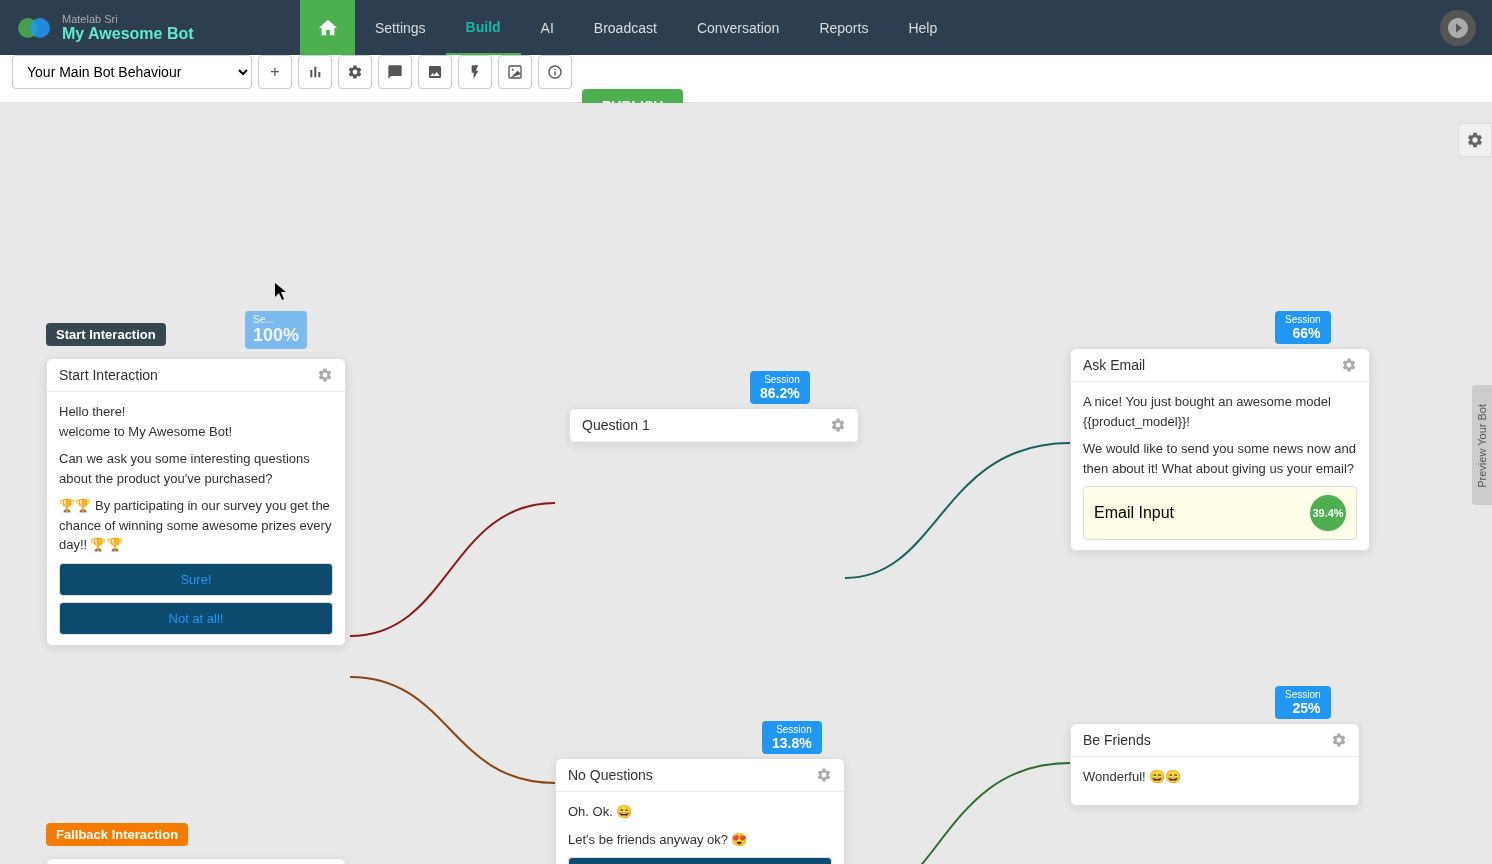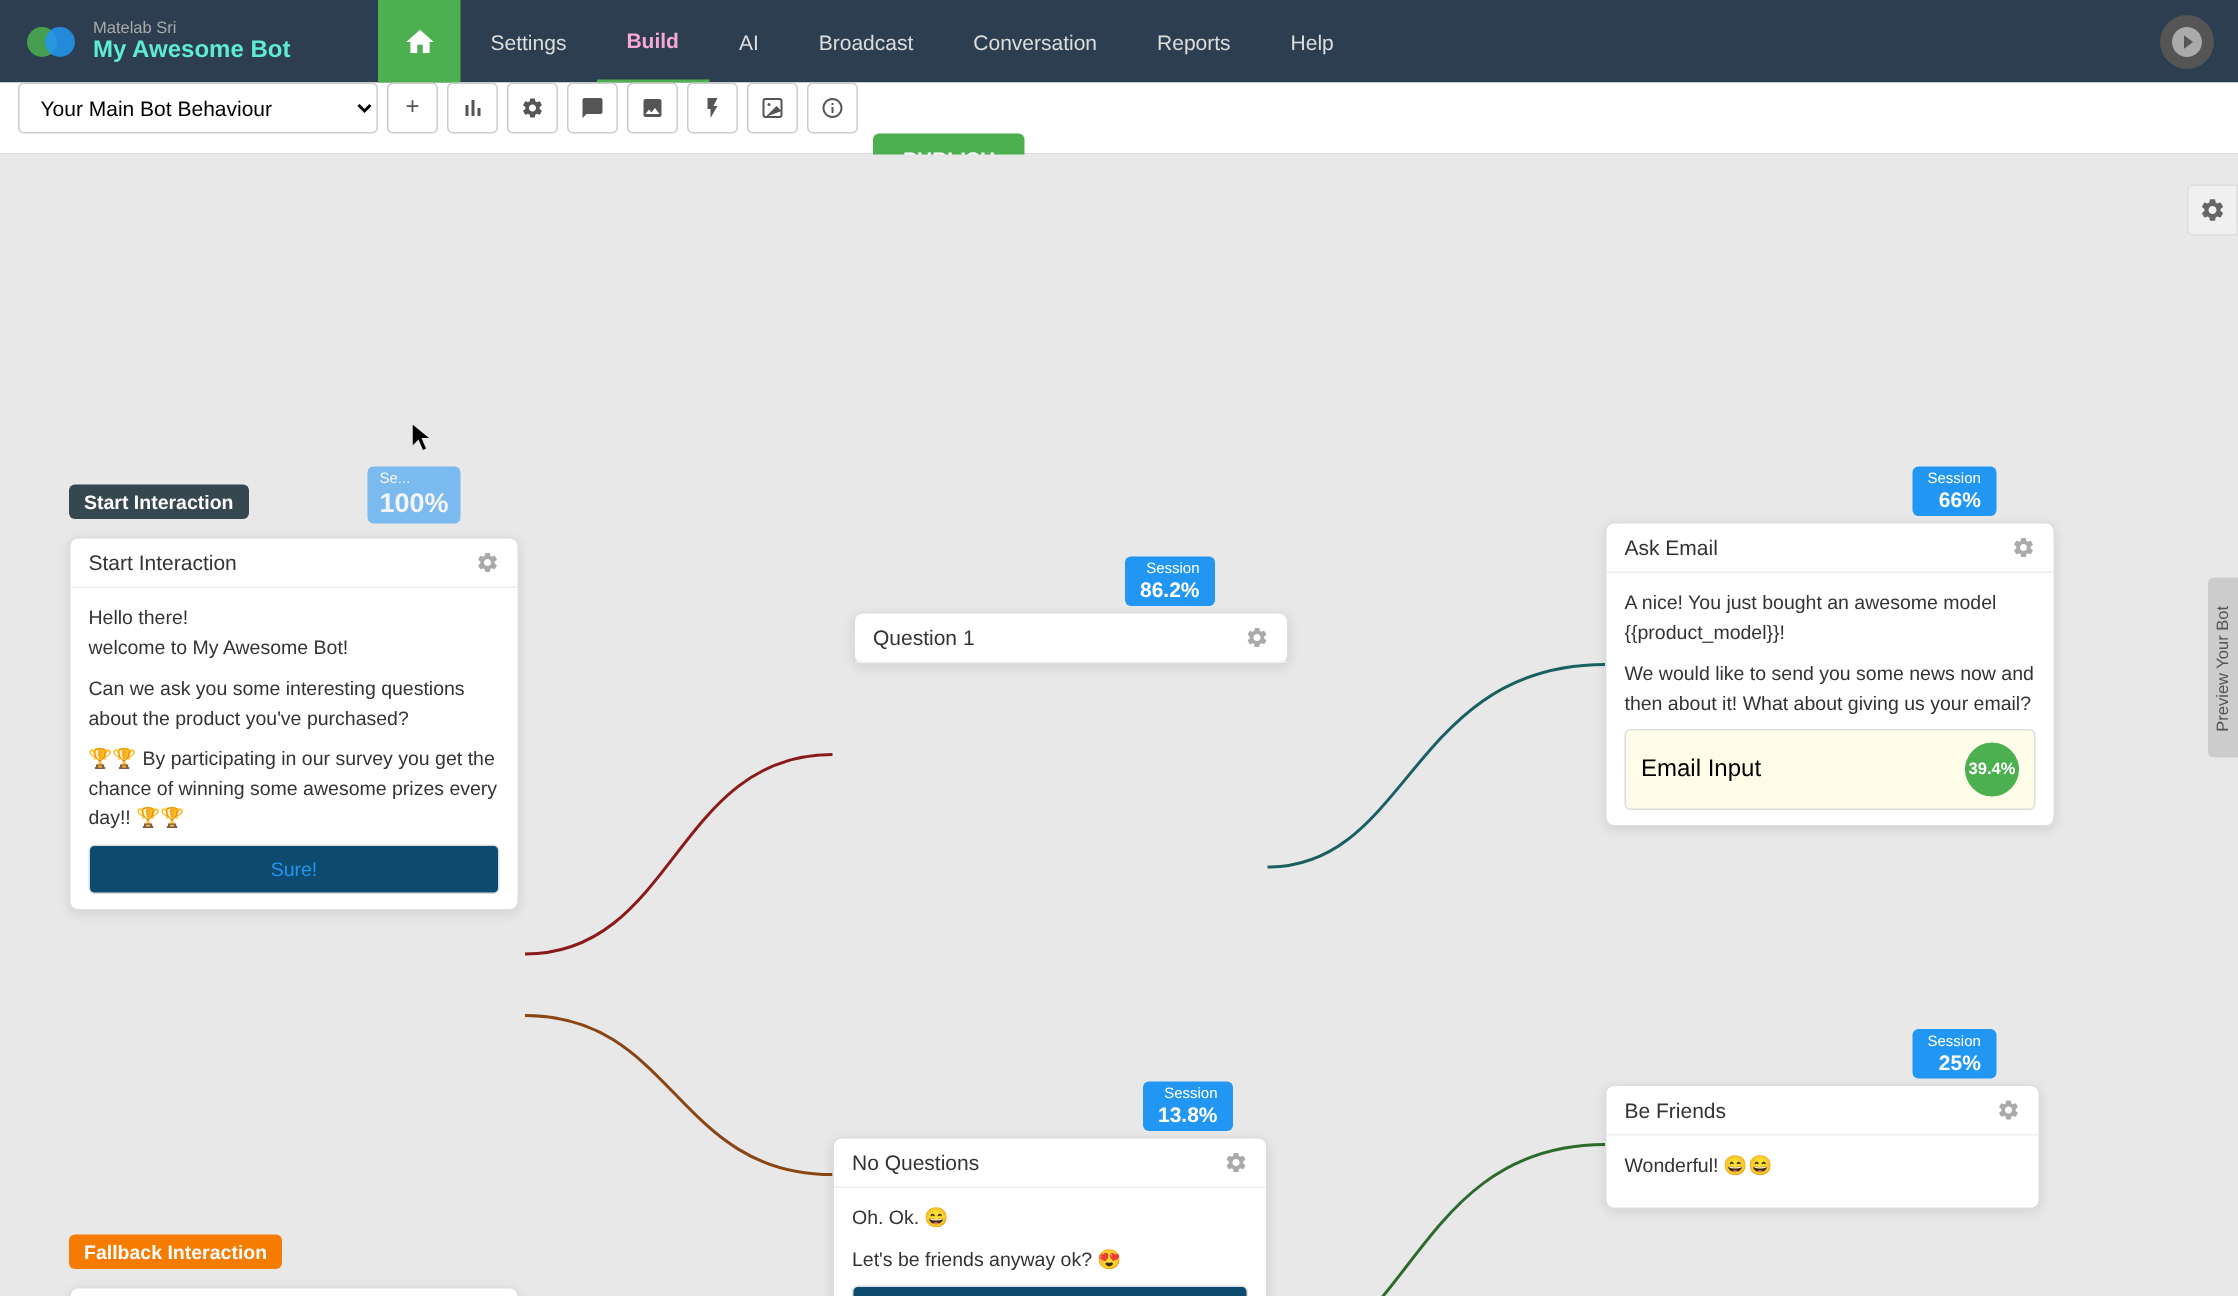--- a/index.html
+++ b/index.html
@@ -10,21 +10,21 @@
       display: flex;
       align-items: center;
       height: 55px;
       background: #2c3e50;
       color: white;
     }
     .logo-area {
       display: flex;
       align-items: center;
       padding: 0 16px;
-      width: 252px;
+      width: 300px;
       gap: 10px;
     }
     .logo-icon {
       width: 36px;
       height: 36px;
     }
     .logo-text-area { display: flex; flex-direction: column; }
     .logo-sub { font-size: 11px; color: #aaa; }
     .logo-title { font-size: 16px; font-weight: bold; color: #5eead4; }
     .nav-home {
@@ -38,21 +38,21 @@
     }
     .nav-item {
       padding: 0 20px;
       height: 55px;
       display: flex;
       align-items: center;
       cursor: pointer;
       color: #ddd;
       font-size: 14px;
     }
-    .nav-item.active { color: #f9a8d4; font-weight: bold; border-bottom: 2px solid #4caf50; }
+    .nav-item.active { color: #14b8a6; font-weight: bold; border-bottom: 2px solid #4caf50; }
     .nav-right { margin-left: auto; padding-right: 16px; }
     .avatar {
       width: 36px;
       height: 36px;
       border-radius: 50%;
       background: #555;
       overflow: hidden;
       display: flex;
       align-items: center;
       justify-content: center;
@@ -402,20 +402,21 @@
       <span>Start Interaction</span>
       <svg width="16" height="16" viewBox="0 0 24 24" fill="#aaa">
           <path d="M19.14 12.94c.04-.3.06-.61.06-.94 0-.32-.02-.64-.07-.94l2.03-1.58c.18-.14.23-.41.12-.61l-1.92-3.32c-.12-.22-.37-.29-.59-.22l-2.39.96c-.5-.38-1.03-.7-1.62-.94l-.36-2.54c-.04-.24-.24-.41-.48-.41h-3.84c-.24 0-.43.17-.47.41l-.36 2.54c-.59.24-1.13.57-1.62.94l-2.39-.96c-.22-.08-.47 0-.59.22L2.74 8.87c-.12.21-.08.47.12.61l2.03 1.58c-.05.3-.09.63-.09.94s.02.64.07.94l-2.03 1.58c-.18.14-.23.41-.12.61l1.92 3.32c.12.22.37.29.59.22l2.39-.96c.5.38 1.03.7 1.62.94l.36 2.54c.05.24.24.41.48.41h3.84c.24 0 .44-.17.47-.41l.36-2.54c.59-.24 1.13-.56 1.62-.94l2.39.96c.22.08.47 0 .59-.22l1.92-3.32c.12-.22.07-.47-.12-.61l-2.01-1.58zM12 15.6c-1.98 0-3.6-1.62-3.6-3.6s1.62-3.6 3.6-3.6 3.6 1.62 3.6 3.6-1.62 3.6-3.6 3.6z"></path>
         </svg>
     </div>
     <div class="node-body">
       <div class="node-text">Hello there!<br>welcome to My Awesome Bot!</div>
       <div class="node-text">Can we ask you some interesting questions about the product you've purchased?</div>
       <div class="node-text">🏆🏆 By participating in our survey you get the chance of winning some awesome prizes every day!! 🏆🏆</div>
       <button class="node-button">Sure!</button>
+      <button class="node-button">Not at all!</button>
     </div>
   </div>
 
   <div style="position:absolute; left:46px; top:720px;">
     <span class="fallback-label">Fallback Interaction</span>
   </div>
   <div class="node" style="left:46px; top:755px; width:300px;">
     <div class="node-header">
       
       

